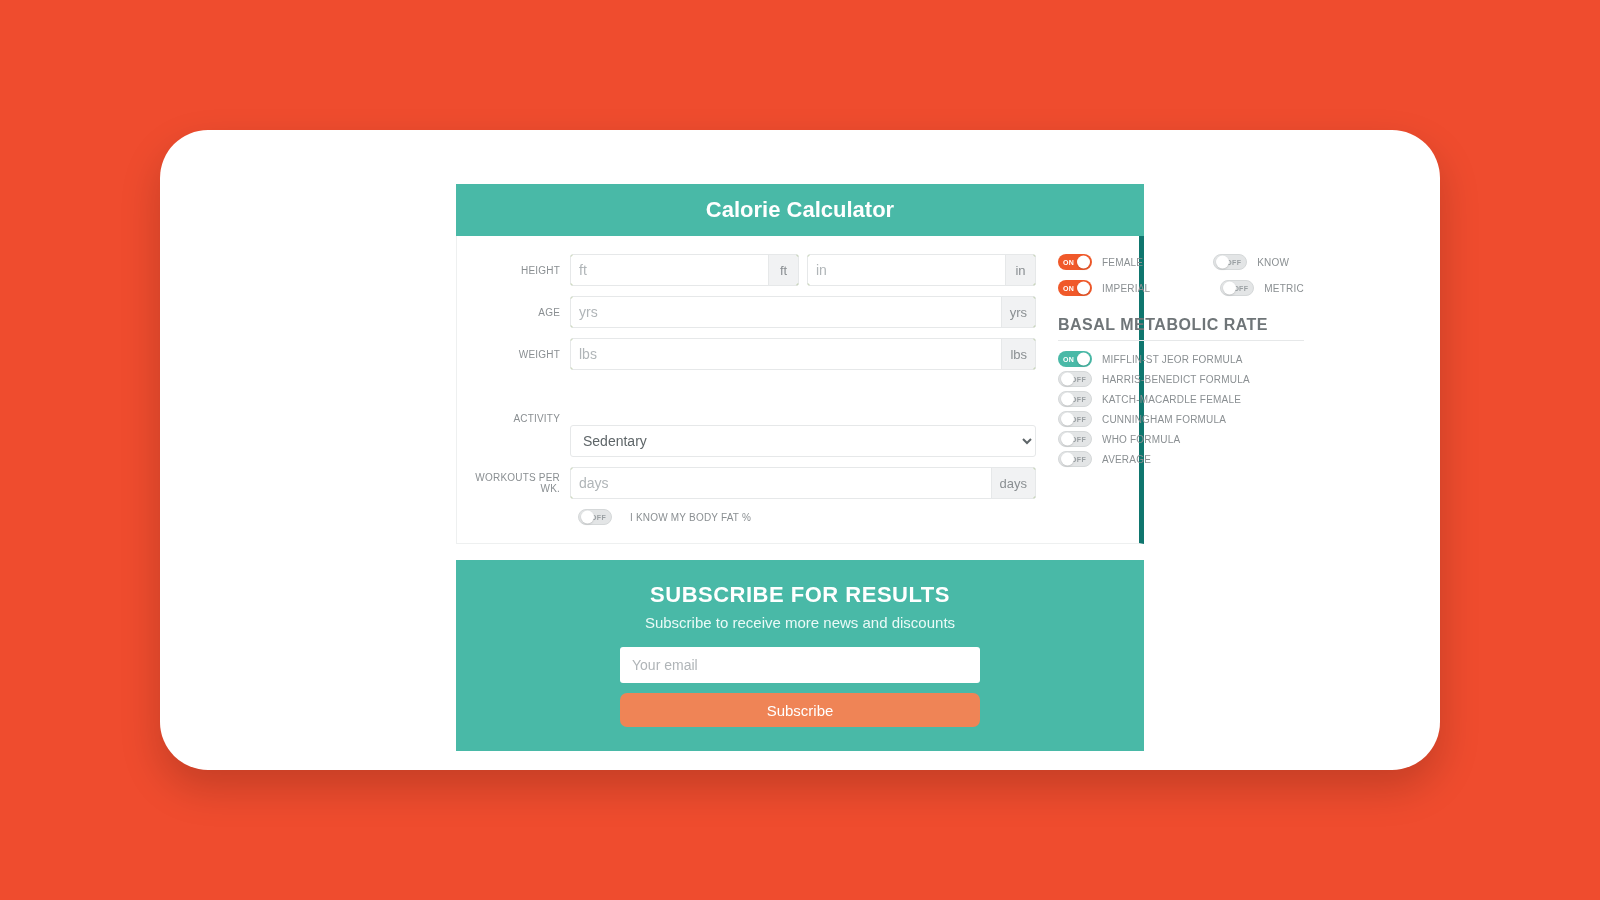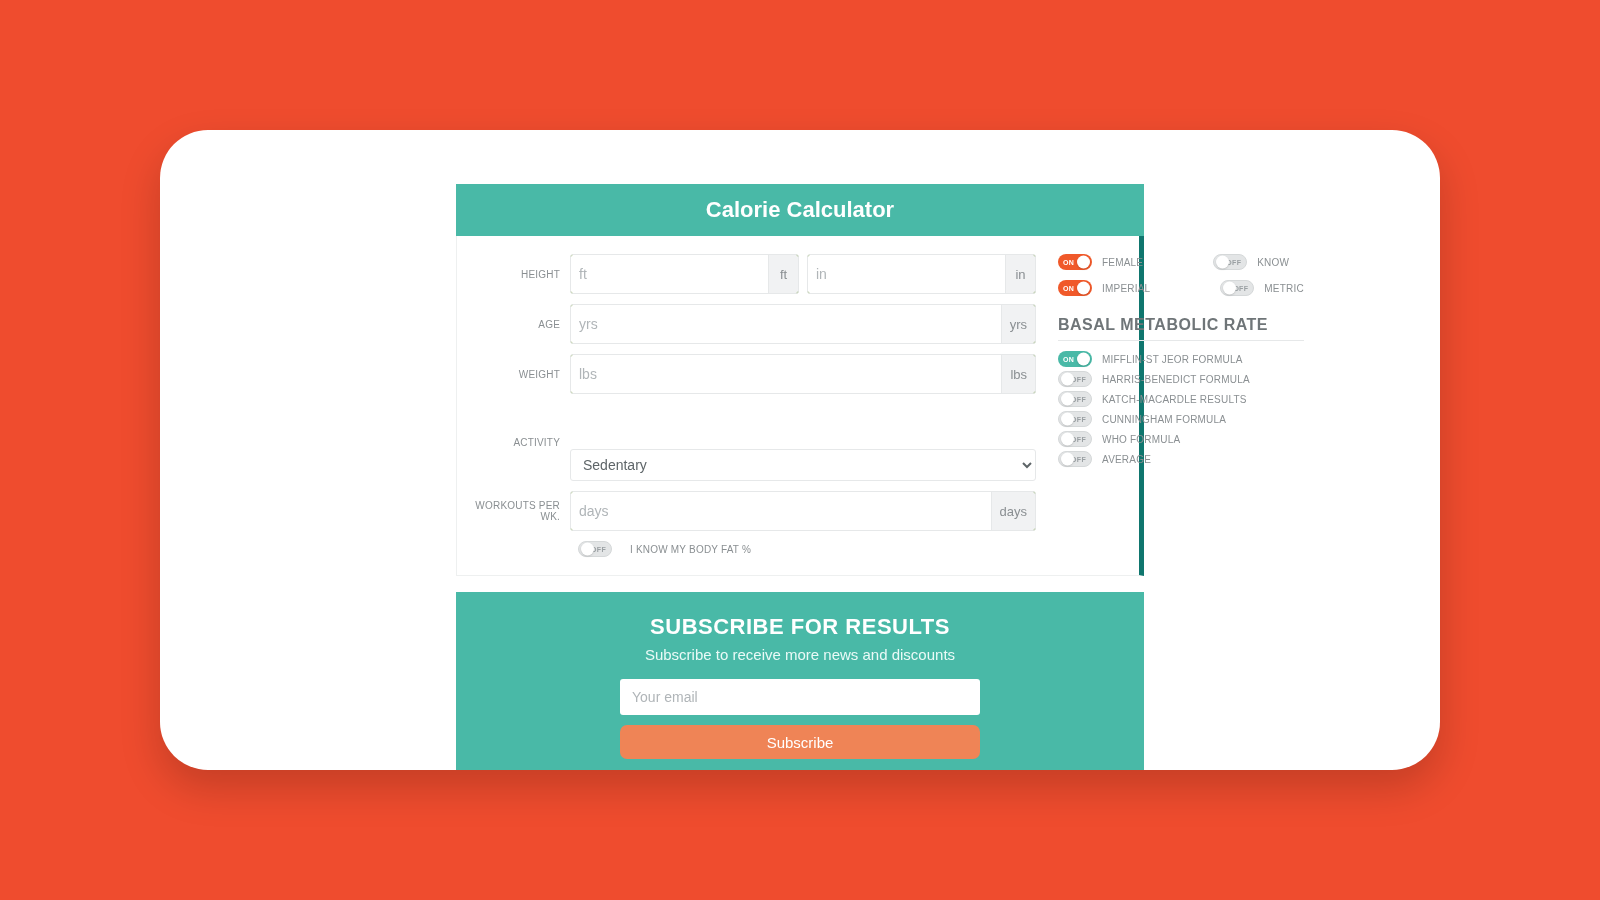--- a/index.html
+++ b/index.html
@@ -66,21 +66,21 @@
       align-items: stretch;
       flex: 1;
       gap: 8px;
     }
     .ig-item {
       display: flex;
       flex: 1;
       border: 1px solid #e6e8e9;
       border-radius: 3px;
       overflow: hidden;
-      height: 40px;
+      height: 32px;
       background: #4d7c0f;
     }
     .ig-item input {
       flex: 1;
       border: none;
       padding: 0 8px;
       font-size: 14px;
       color: #5e6568;
       outline: none;
       min-width: 0;
@@ -358,21 +358,21 @@
             <span class="toggle-text">OFF</span>
             <span class="toggle-knob"></span>
           </div>
           <span class="toggle-label">HARRIS-BENEDICT FORMULA</span>
         </div>
         <div class="bmr-row">
           <div class="toggle off">
             <span class="toggle-text">OFF</span>
             <span class="toggle-knob"></span>
           </div>
-          <span class="toggle-label">KATCH-MACARDLE RESULTS</span>
+          <span class="toggle-label">KATCH-MACARDLE FEMALE</span>
         </div>
         <div class="bmr-row">
           <div class="toggle off">
             <span class="toggle-text">OFF</span>
             <span class="toggle-knob"></span>
           </div>
           <span class="toggle-label">CUNNINGHAM FORMULA</span>
         </div>
         <div class="bmr-row">
           <div class="toggle off">

